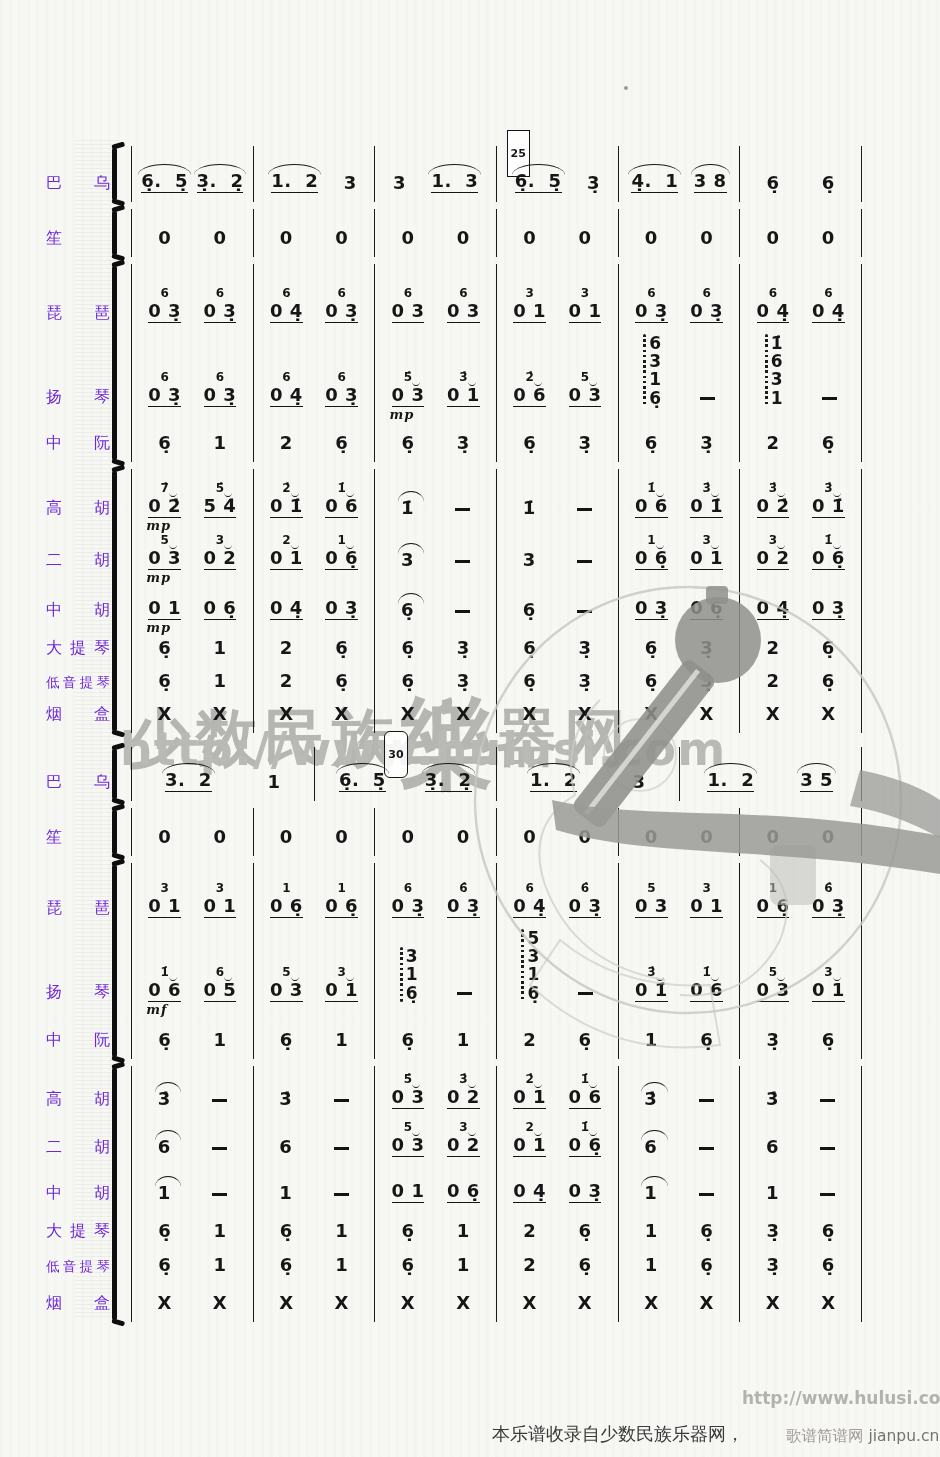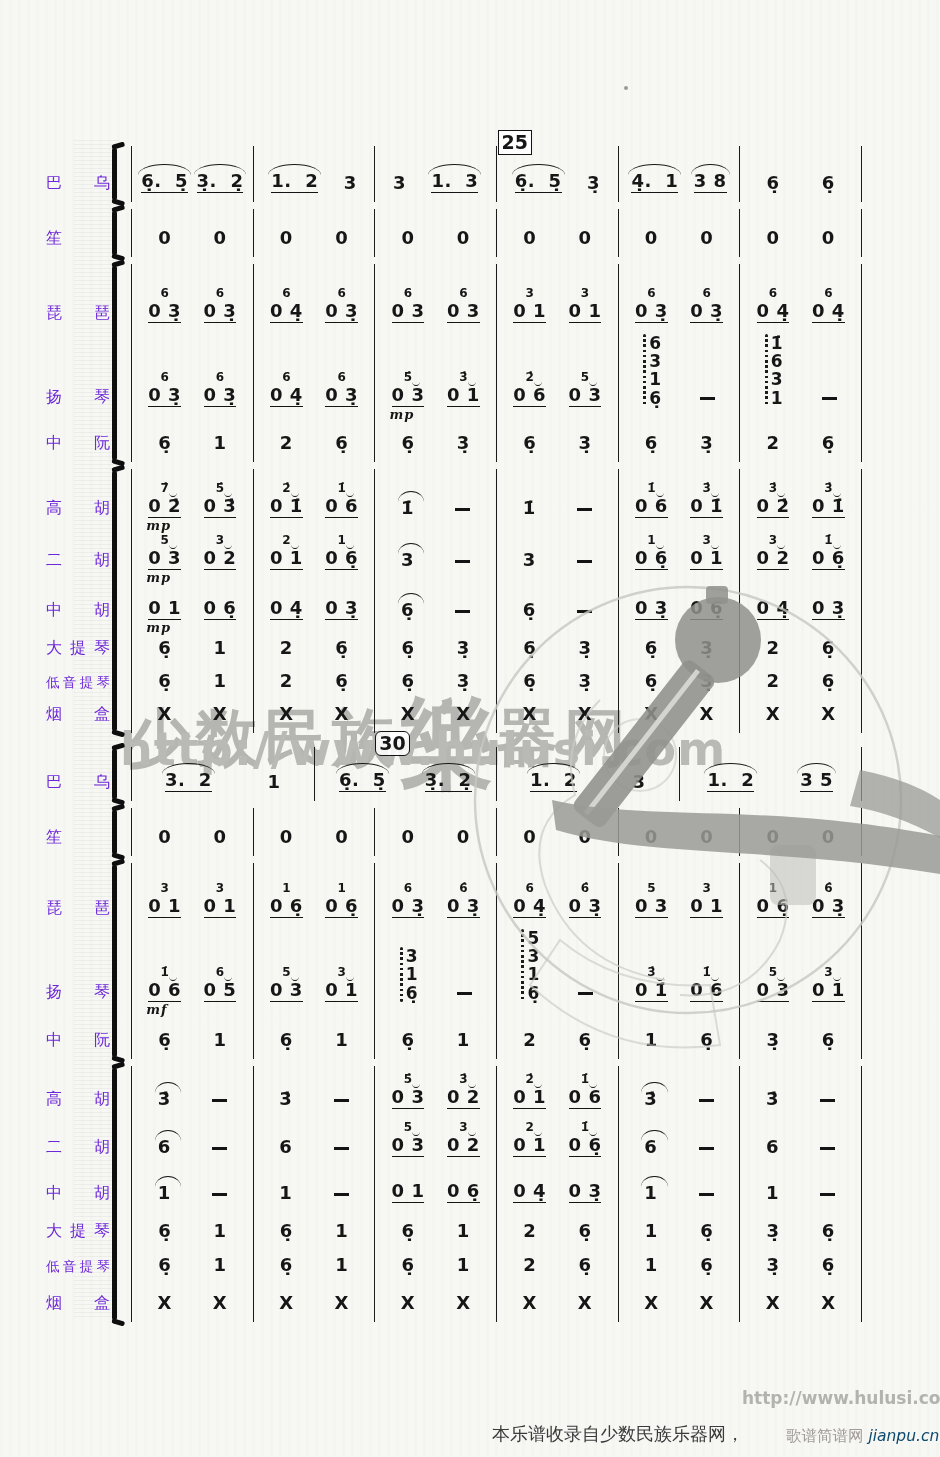--- a/index.html
+++ b/index.html
@@ -10,22 +10,22 @@
   .left-band{position:absolute;left:74px;top:140px;width:44px;height:1180px;opacity:.55;
         background:repeating-linear-gradient(180deg,rgba(60,60,60,.10) 0 1px,transparent 1px 4px);}
   
   .wm-text{position:absolute;z-index:1;color:#b5b5b1;font-weight:bold;white-space:nowrap;}
   .wm-cjk{left:128px;top:640px;font-size:62px;letter-spacing:6px;margin-top:41px;}
   .wm-le{font-size:96px;vertical-align:-18px;letter-spacing:0;}
   .wm-url-big{left:120px;top:722px;font-size:46px;letter-spacing:1px;color:#b9b9b5;}
   
   .score{position:absolute;left:44px;top:146px;width:818px;z-index:2;}
   .system{position:relative;margin-bottom:14px;}
-  .mk{position:absolute;top:-16px;border:1.5px solid #141414;padding:0 3px;font-size:19px;
-      font-weight:bold;background:rgba(255,255,255,.85);line-height:1.2;}
+  .mk{position:absolute;top:-16px;border:1.5px solid #141414;padding:16px 3px;font-size:11px;
+      font-weight:bold;background:rgba(255,255,255,.85);line-height:1.2;margin-left:9px;}
   .group{position:relative;margin-bottom:7px;}
   .br{position:absolute;left:68px;top:2px;bottom:2px;width:5px;background:#0e0e0e;border-radius:2px;}
   .br::before,.br::after{content:"";position:absolute;left:0;width:13px;height:5px;background:#0e0e0e;border-radius:2px;}
   .br::before{top:-3px;transform:rotate(-16deg);transform-origin:left center;}
   .br::after{bottom:-3px;transform:rotate(16deg);transform-origin:left center;}
   .row{display:flex;}
   .lb{flex:0 0 64px;align-self:flex-end;padding:0 0 10px 2px;font-size:16px;color:#6d28d9;
       text-align:justify;text-align-last:justify;line-height:1.1;}
   .lb.small{font-size:13.5px;}
   .sp{flex:0 0 21px;}
@@ -48,21 +48,21 @@
   .arp{width:3px;margin-right:3px;border-radius:2px;
        background:repeating-linear-gradient(180deg,#1c1c1c 0 2.6px,transparent 2.6px 5.2px);}
   .cnotes{display:flex;flex-direction:column;font-weight:bold;font-size:17px;line-height:1.08;text-align:center;}
   
   .wm-art{position:absolute;left:0;top:0;z-index:3;pointer-events:none;}
   
   .footer-left{position:absolute;left:492px;top:1422px;width:246px;overflow:hidden;white-space:nowrap;
       font-size:18px;color:#3a3a3a;z-index:4;}
   .footer-url{position:absolute;left:742px;top:1388px;font-size:17px;font-weight:bold;color:#b2b2ae;z-index:4;}
   .footer-site{position:absolute;left:786px;top:1426px;font-size:15.5px;color:#a09c96;z-index:4;}
-  .footer-site b{color:#0c4a6e;font-weight:normal;font-style:italic;}
+  .footer-site b{color:#737373;font-weight:normal;}
   .speck{position:absolute;left:624px;top:86px;width:4px;height:4px;background:#9a9a9a;border-radius:50%;z-index:1;}
 </style>
 </head>
 <body>
 
 <div class="page">
   <div class="left-band"></div>
   <div class="speck"></div>
 
   <div class="wm-text wm-cjk"><span>少数民族</span><span class="wm-le">樂</span><span>器网</span></div>
@@ -394,21 +394,21 @@
             <div class="sp"></div>
             <div class="ms">
               <div class="measure">
                 <div class="beat u1">
                   <div class="av">7̇<div class="gt"></div></div>
                   <div class="mn">0 2̇</div>
                   <div class="dyn">mp</div>
                 </div>
                 <div class="beat u1">
                   <div class="av">5̇<div class="gt"></div></div>
-                  <div class="mn">0 3̇</div>
+                  <div class="mn">5 4̇</div>
                 </div>
               </div>
               <div class="measure">
                 <div class="beat u1">
                   <div class="av">2̇<div class="gt"></div></div>
                   <div class="mn">0 1̇</div>
                 </div>
                 <div class="beat u1">
                   <div class="av">1̇<div class="gt"></div></div>
                   <div class="mn">0 6</div>

